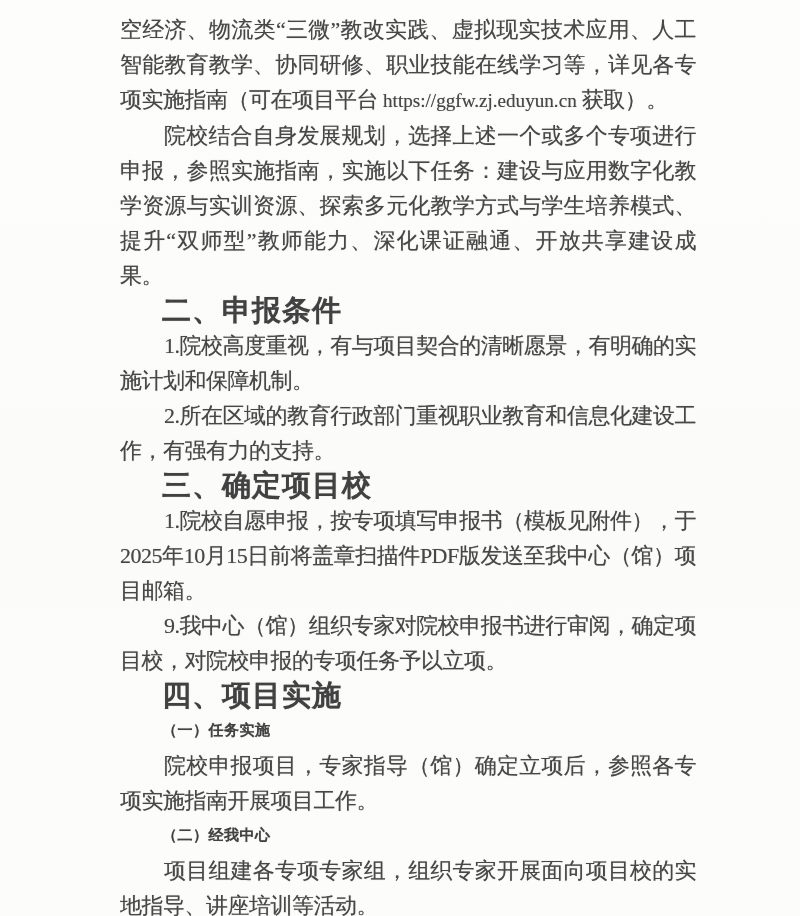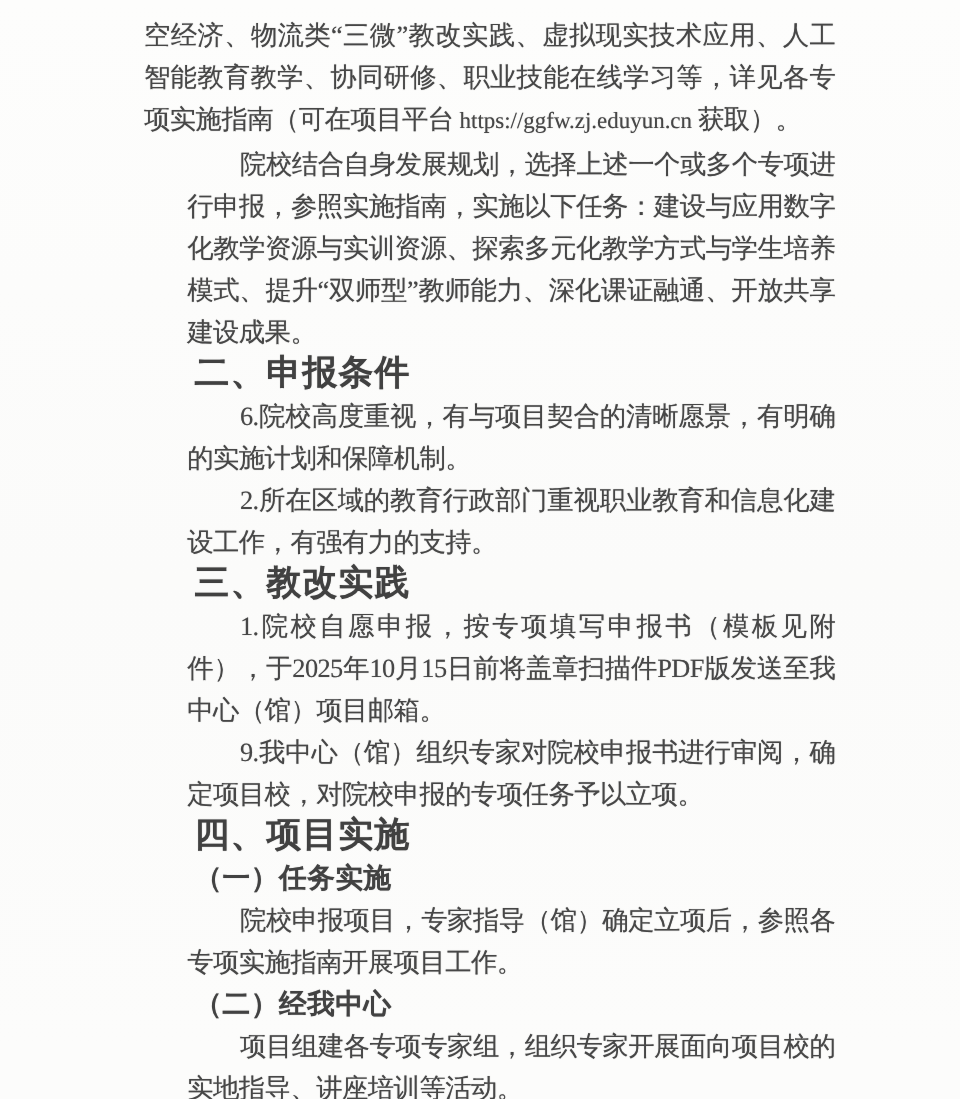--- a/index.html
+++ b/index.html
@@ -26,36 +26,35 @@
     color: #474747;
     text-shadow: 0 0 0.8px rgba(70,70,70,0.55);
   }
   .para {
     margin: 0;
     text-align: justify;
     text-justify: inter-character;
   }
   .para.indent {
     text-indent: 44px;
-    margin-left: 36px;
   }
   .heading {
     margin: 0;
     font-family: "Liberation Sans", "DejaVu Sans", sans-serif;
     font-size: 29px;
     font-weight: 700;
     line-height: 35px;
     letter-spacing: 1px;
     color: #414141;
     text-indent: 42px;
   }
   .subheading {
     margin: 0;
     font-family: "Liberation Serif", "DejaVu Serif", serif;
-    font-size: 23px;
+    font-size: 15px;
     font-weight: 700;
     line-height: 35px;
     letter-spacing: 0.5px;
     color: #424242;
     text-indent: 42px;
   }
   .url-text {
     font-size: 0.87em;
     letter-spacing: 0;
     word-break: break-all;
@@ -65,25 +64,25 @@
 <body>
 
 <div class="page">
 
   <p class="para"><span>空经济、物流类“三微”教改实践、虚拟现实技术应用、人工智能教育教学、协同研修、职业技能在线学习等，详见各专项实施指南（可在项目平台 </span><span class="url-text">https://ggfw.zj.eduyun.cn</span><span> 获取）。</span></p>
 
   <p class="para indent">院校结合自身发展规划，选择上述一个或多个专项进行申报，参照实施指南，实施以下任务：建设与应用数字化教学资源与实训资源、探索多元化教学方式与学生培养模式、提升“双师型”教师能力、深化课证融通、开放共享建设成果。</p>
 
   <h2 class="heading">二、申报条件</h2>
 
-  <p class="para indent">6.院校高度重视，有与项目契合的清晰愿景，有明确的实施计划和保障机制。</p>
+  <p class="para indent">1.院校高度重视，有与项目契合的清晰愿景，有明确的实施计划和保障机制。</p>
 
   <p class="para indent">2.所在区域的教育行政部门重视职业教育和信息化建设工作，有强有力的支持。</p>
 
-  <h2 class="heading">三、教改实践</h2>
+  <h2 class="heading">三、确定项目校</h2>
 
   <p class="para indent">1.院校自愿申报，按专项填写申报书（模板见附件），于2025年10月15日前将盖章扫描件PDF版发送至我中心（馆）项目邮箱。</p>
 
   <p class="para indent">9.我中心（馆）组织专家对院校申报书进行审阅，确定项目校，对院校申报的专项任务予以立项。</p>
 
   <h2 class="heading">四、项目实施</h2>
 
   <h3 class="subheading">（一）任务实施</h3>
 
   <p class="para indent">院校申报项目，专家指导（馆）确定立项后，参照各专项实施指南开展项目工作。</p>

